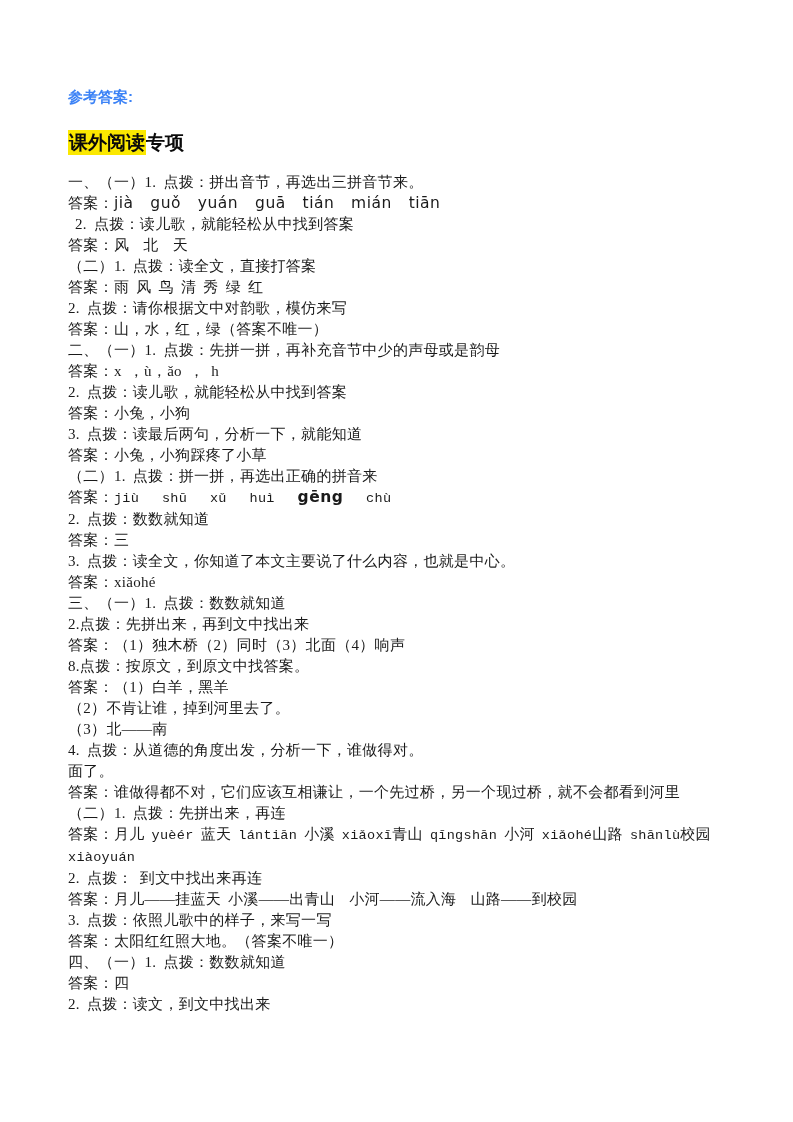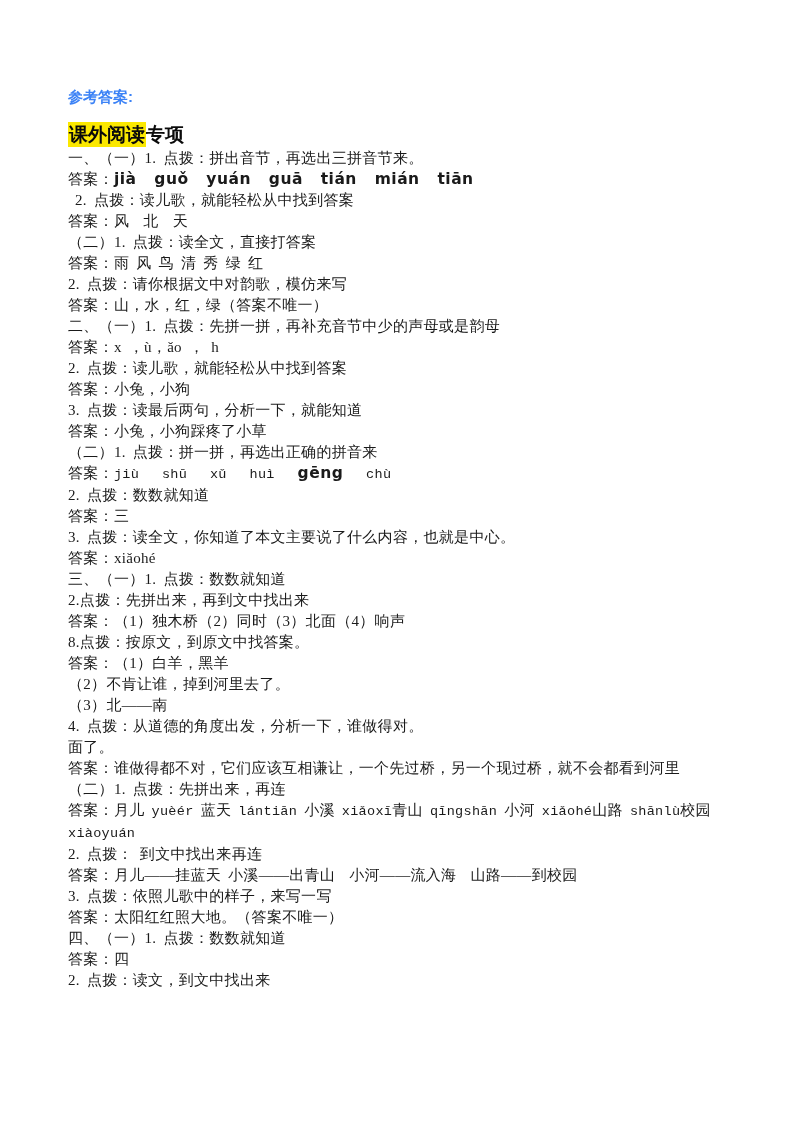--- a/index.html
+++ b/index.html
@@ -20,31 +20,32 @@
     background: #ffffff;
   }
   .doc-title {
     font-family: "Liberation Sans", "DejaVu Sans", sans-serif;
     font-weight: bold;
     font-size: 15px;
     line-height: 22px;
     color: #3b82f6;
   }
   .doc-heading {
-    margin-top: 13px;
+    margin-top: 21px;
     font-family: "Liberation Sans", "DejaVu Sans", sans-serif;
     font-weight: bold;
     font-size: 19px;
     line-height: 27px;
     color: #0a0a0a;
   }
   .doc-heading .hl {
     padding: 2px 1px;
   }
   .doc-body {
+    margin-top: 16px;
   }
   .doc-line {
     font-family: "Liberation Serif", "DejaVu Serif", serif;
     font-size: 15px;
     line-height: 21px;
     color: #1a1a1a;
     white-space: pre-wrap;
     word-spacing: 3px;
     letter-spacing: 0.3px;
   }
@@ -52,21 +53,20 @@
     font-family: "Liberation Serif", "DejaVu Serif", serif;
   }
   .doc-line .py {
     font-family: Liberation Mono, monospace;
     font-size: 13.5px;
   }
   .doc-line .py-sans {
     font-family: "DejaVu Sans", "Liberation Sans", sans-serif;
     font-size: 15.5px;
     letter-spacing: 0.5px;
-    font-weight: bold;
   }
   .doc-line .py-sans-b {
     font-family: "DejaVu Sans", "Liberation Sans", sans-serif;
     font-size: 15.5px;
     font-weight: bold;
     letter-spacing: 0.5px;
   }
 </style>
 </head>
 <body>

